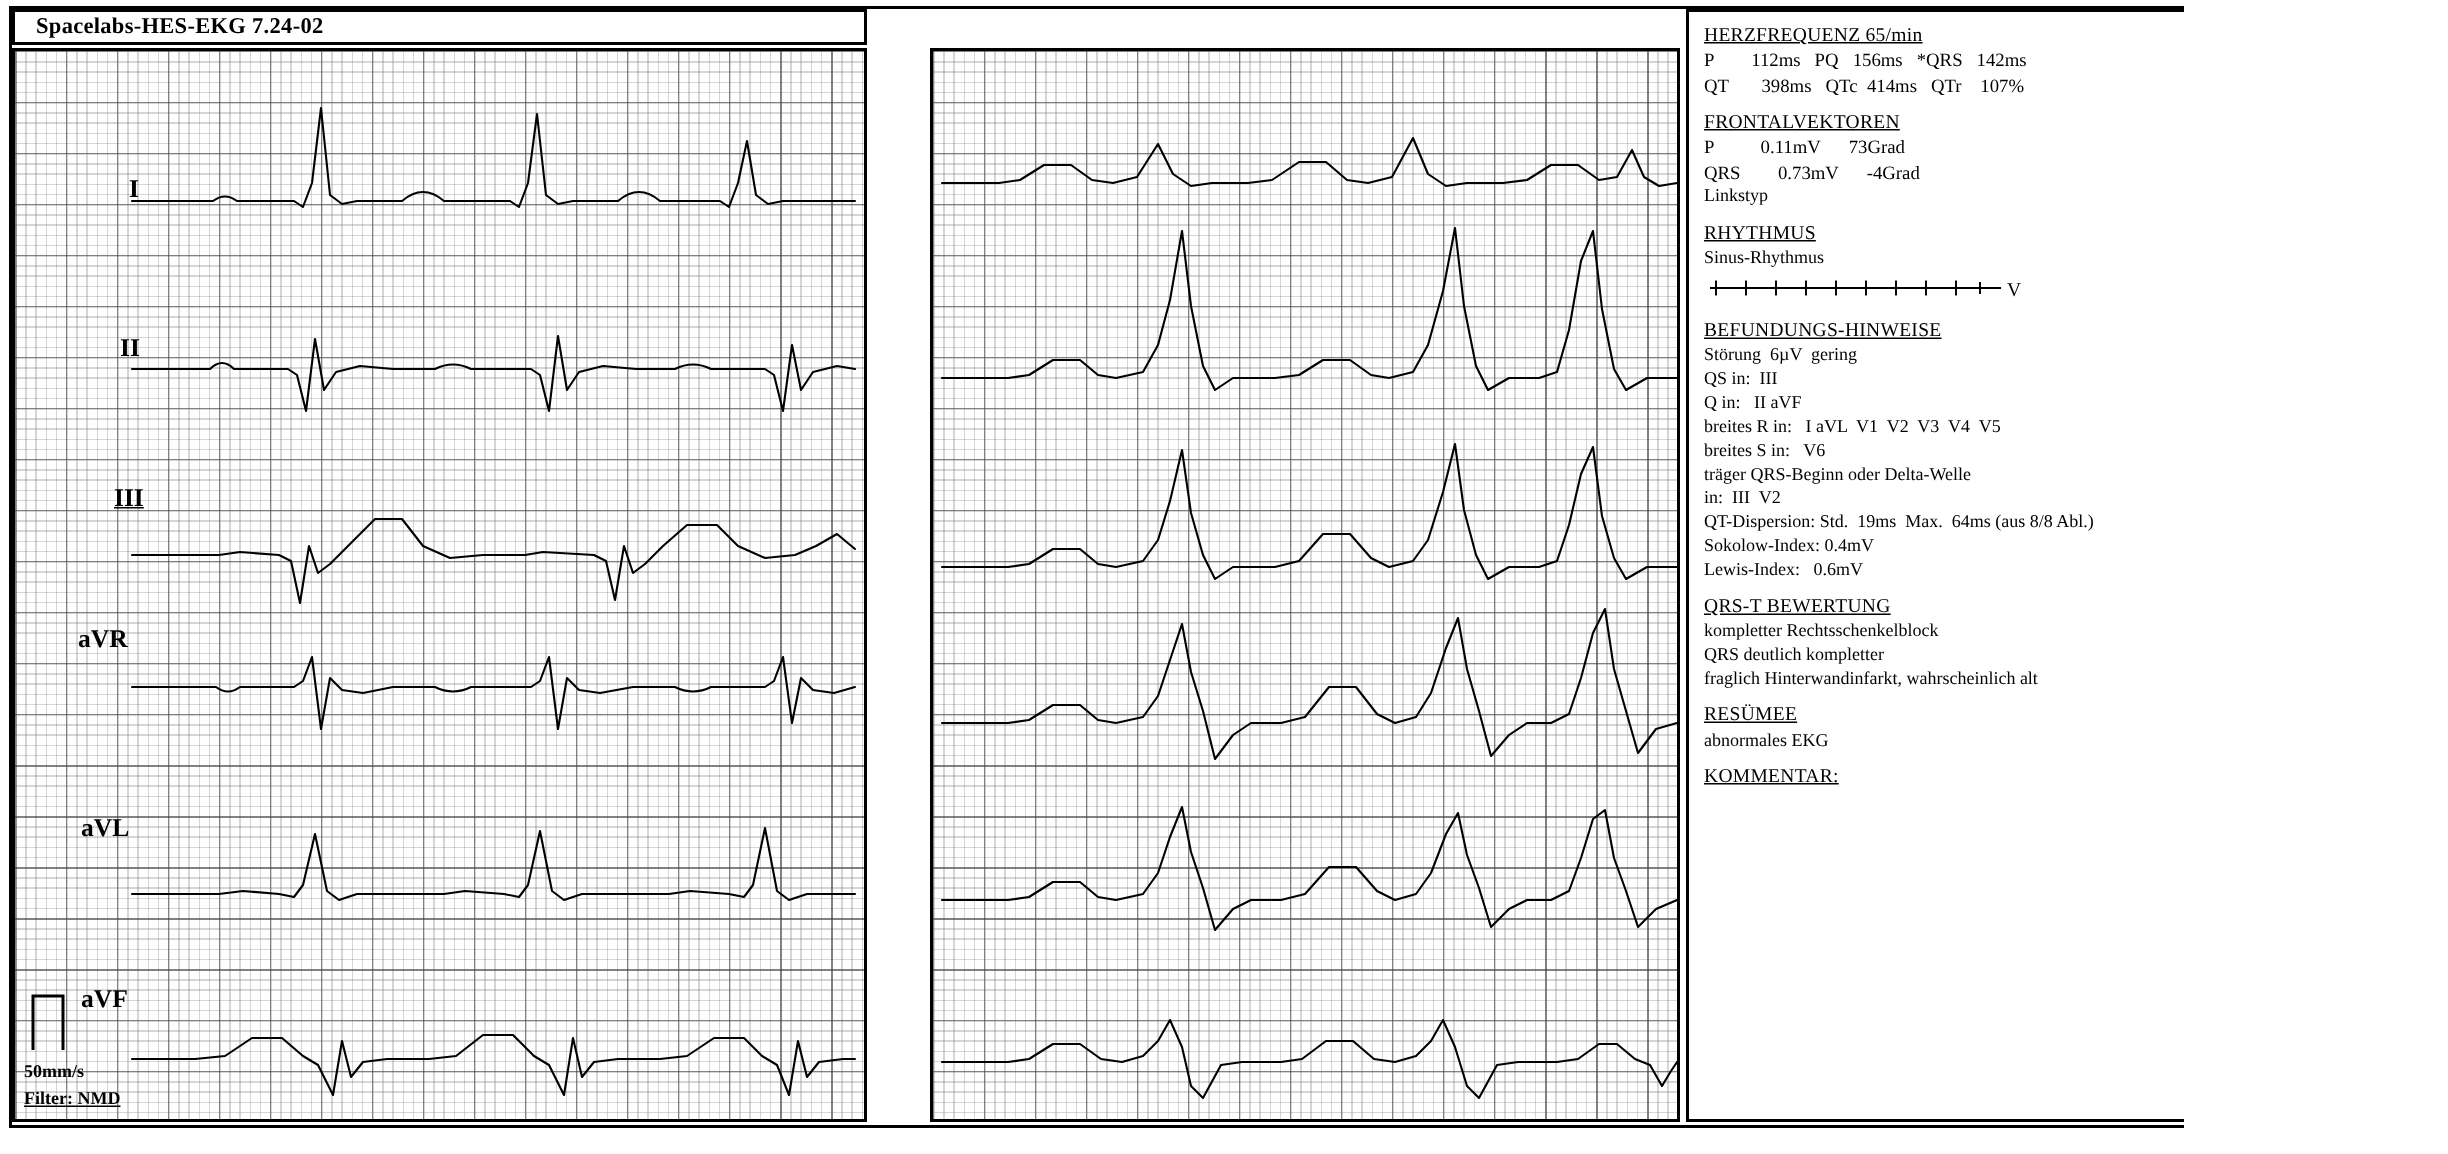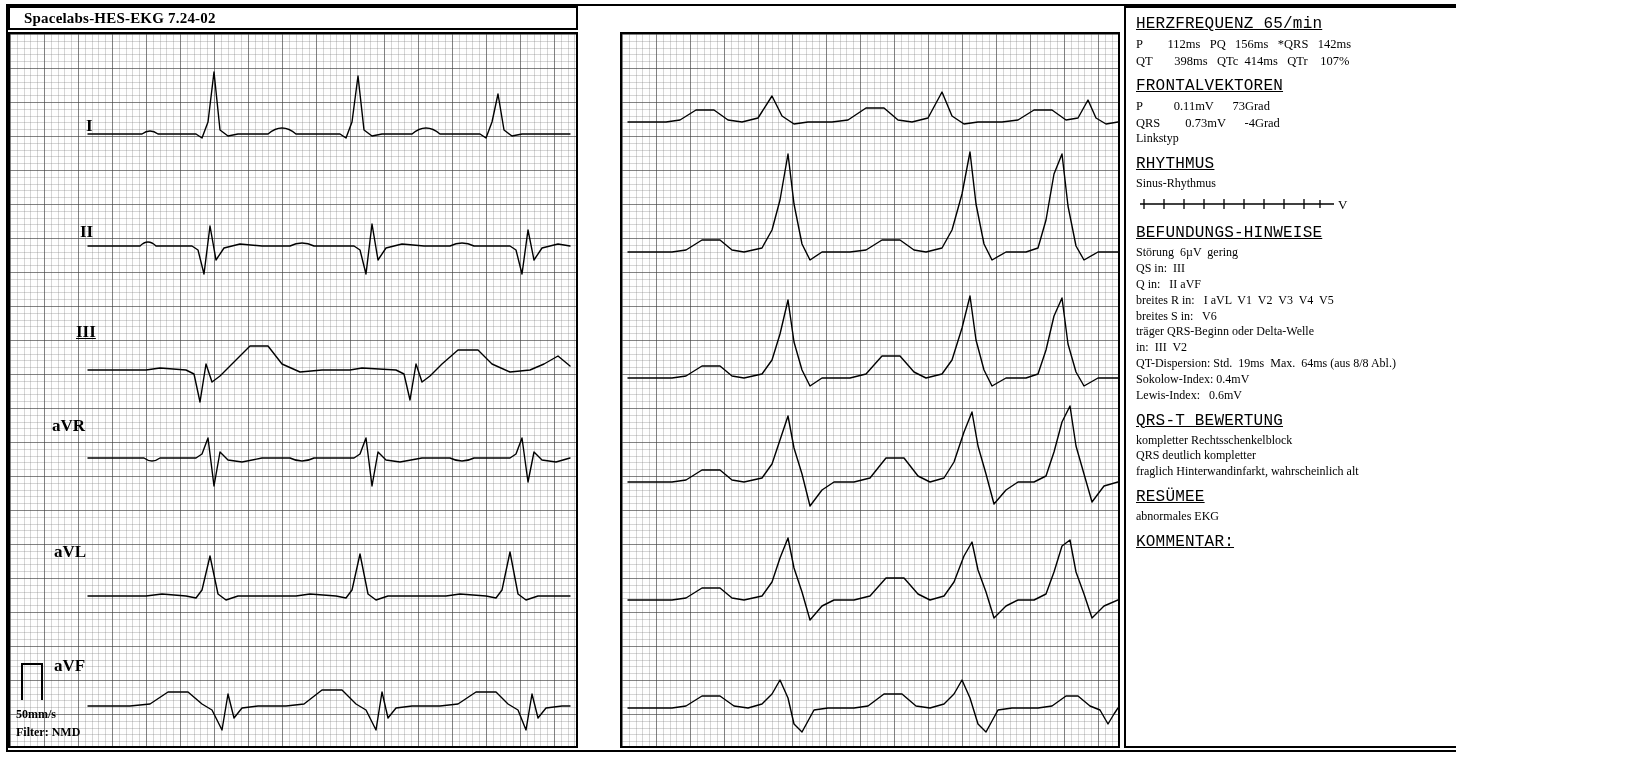--- a/index.html
+++ b/index.html
@@ -116,44 +116,43 @@
     position: absolute;
     left: 6px;
     font-size: 12px;
     font-weight: bold;
     font-family: "Liberation Serif", serif;
     z-index: 6;
     white-space: nowrap;
     margin-top: 32px;
   }
   #foot-speed { bottom: 24px; }
-  #foot-filter { bottom: 6px; }
+  #foot-filter { bottom: 6px; text-decoration: underline; }
 
   
   #report {
     position: absolute;
     left: 1124px;
     top: 6px;
     width: 498px;
     height: 742px;
     border: 2px solid #000;
     box-sizing: border-box;
     background: #fff;
     padding: 6px 8px 4px 10px;
     font-size: 13px;
     line-height: 1.32;
   }
   #report .sec-head {
-    font-size: 16px;
+    font-size: 13px;
     text-decoration: underline;
     margin-top: 7px;
     margin-bottom: 1px;
     letter-spacing: 0.2px;
     white-space: nowrap;
-    font-family: Liberation Mono, monospace;
   }
   #report .sec-head.first { margin-top: 0; }
   #report .line {
     white-space: pre;
     font-size: 12px;
   }
   .kv-row {
     display: block;
     white-space: pre;
     font-size: 12.5px;

